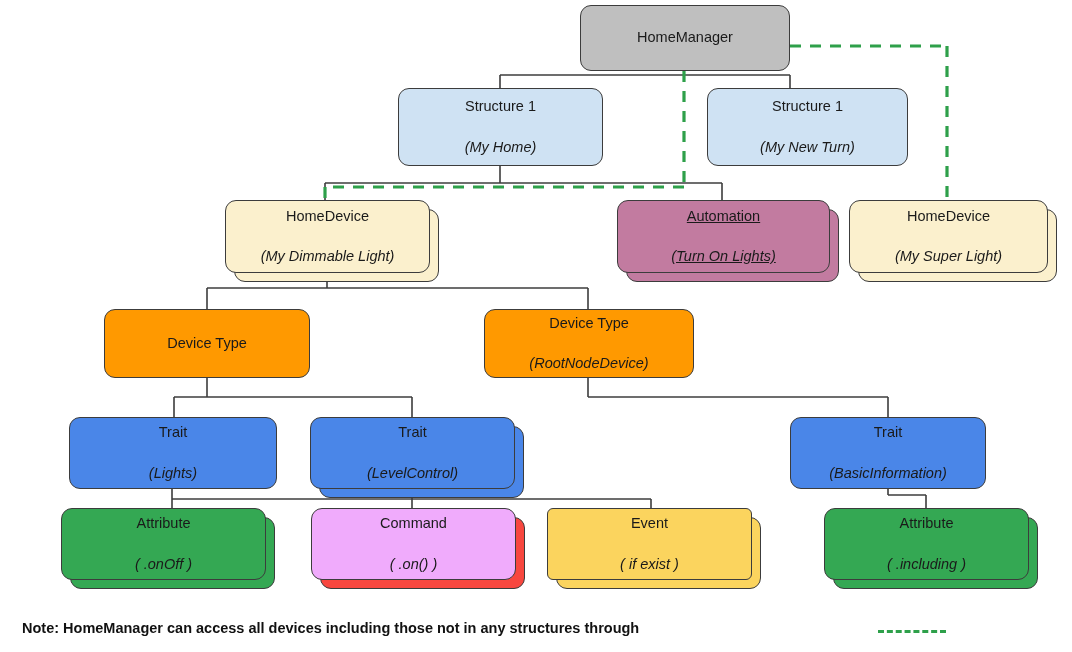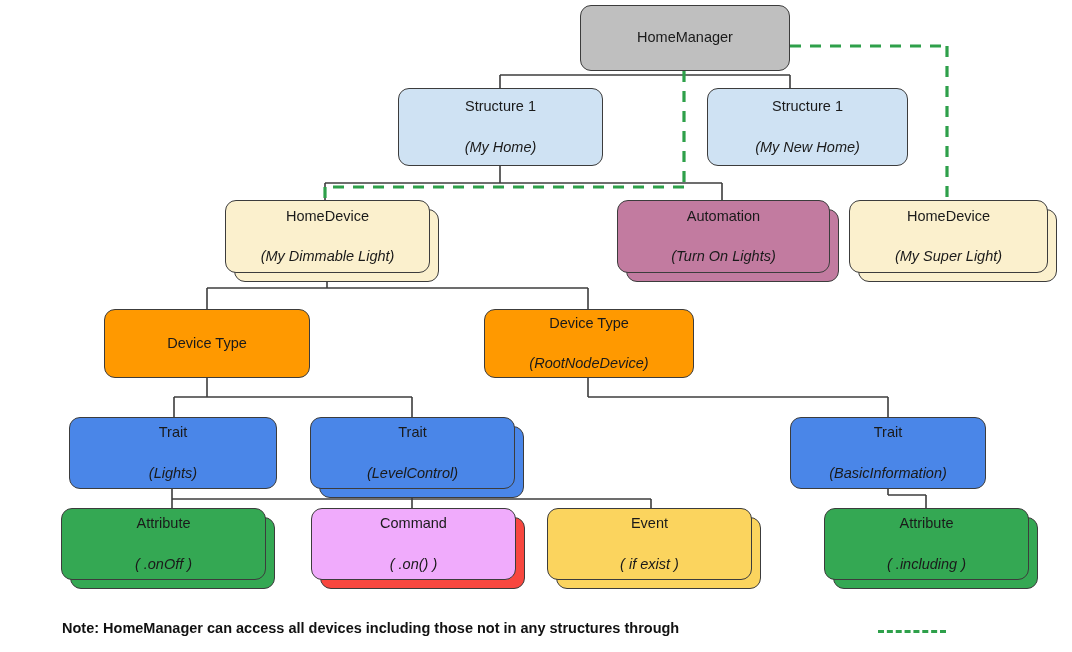--- a/index.html
+++ b/index.html
@@ -106,29 +106,29 @@
   <div id="nodes-layer">
       <div class="node" style="left: 580px; top: 5px; width: 210px; height: 66px; background: rgb(191, 191, 191);">
         <span class="ln1">HomeManager</span>
       </div>
       <div class="node" style="left: 398px; top: 88px; width: 205px; height: 78px; background: rgb(207, 226, 243);">
         <span class="ln1">Structure 1</span>
         <span class="ln2">(My Home)</span>
       </div>
       <div class="node" style="left: 707px; top: 88px; width: 201px; height: 78px; background: rgb(207, 226, 243);">
         <span class="ln1">Structure 1</span>
-        <span class="ln2">(My New Home)</span>
+        <span class="ln2">(My New Turn)</span>
       </div>
       <div class="stack-l1" style="left: 234px; top: 209px; width: 205px; height: 73px; background: rgb(251, 240, 205);"></div>
       <div class="node" style="left: 225px; top: 200px; width: 205px; height: 73px; background: rgb(251, 240, 205);">
         <span class="ln1">HomeDevice</span>
         <span class="ln2">(My Dimmable Light)</span>
       </div>
       <div class="stack-l1" style="left: 626px; top: 209px; width: 213px; height: 73px; background: rgb(194, 123, 160);"></div>
-      <div class="node" style="left: 617px; top: 200px; width: 213px; height: 73px; background: rgb(194, 123, 160);">
+      <div class="node" style="left: 617px; top: 200px; width: 213px; height: 73px; background: rgb(194, 123, 160); text-decoration: underline;">
         <span class="ln1">Automation</span>
         <span class="ln2">(Turn On Lights)</span>
       </div>
       <div class="stack-l1" style="left: 858px; top: 209px; width: 199px; height: 73px; background: rgb(251, 240, 205);"></div>
       <div class="node" style="left: 849px; top: 200px; width: 199px; height: 73px; background: rgb(251, 240, 205);">
         <span class="ln1">HomeDevice</span>
         <span class="ln2">(My Super Light)</span>
       </div>
       <div class="node" style="left: 104px; top: 309px; width: 206px; height: 69px; background: rgb(255, 153, 0);">
         <span class="ln1">Device Type</span>
@@ -154,28 +154,28 @@
       <div class="node" style="left: 61px; top: 508px; width: 205px; height: 72px; background: rgb(52, 168, 83);">
         <span class="ln1">Attribute</span>
         <span class="ln2">( .onOff )</span>
       </div>
       <div class="stack-l1" style="left: 320px; top: 517px; width: 205px; height: 72px; background: rgb(248, 71, 63);"></div>
       <div class="node" style="left: 311px; top: 508px; width: 205px; height: 72px; background: #f0abfc;">
         <span class="ln1">Command</span>
         <span class="ln2">( .on() )</span>
       </div>
       <div class="stack-l1" style="left: 556px; top: 517px; width: 205px; height: 72px; background: rgb(251, 212, 94);"></div>
-      <div class="node" style="left: 547px; top: 508px; width: 205px; height: 72px; background: rgb(251, 212, 94);">
+      <div class="node" style="left: 547px; top: 508px; width: 205px; height: 72px; background: rgb(251, 212, 94); border-radius: 6px;">
         <span class="ln1">Event</span>
         <span class="ln2">( if exist )</span>
       </div>
       <div class="stack-l1" style="left: 833px; top: 517px; width: 205px; height: 72px; background: rgb(52, 168, 83);"></div>
       <div class="node" style="left: 824px; top: 508px; width: 205px; height: 72px; background: rgb(52, 168, 83);">
         <span class="ln1">Attribute</span>
         <span class="ln2">( .including )</span>
       </div>
     </div>
 
-  <div class="note" style="left: 22px; top: 620px; margin-left: 40px;">Note: HomeManager can access all devices including those not in any structures through</div>
+  <div class="note" style="left: 22px; top: 620px;">Note: HomeManager can access all devices including those not in any structures through</div>
 
   <div class="legend-dash" style="left: 878px; top: 630px; width: 68px; border-top-color: rgb(46, 160, 74);"></div>
 
 </div>
 
 </body></html>

